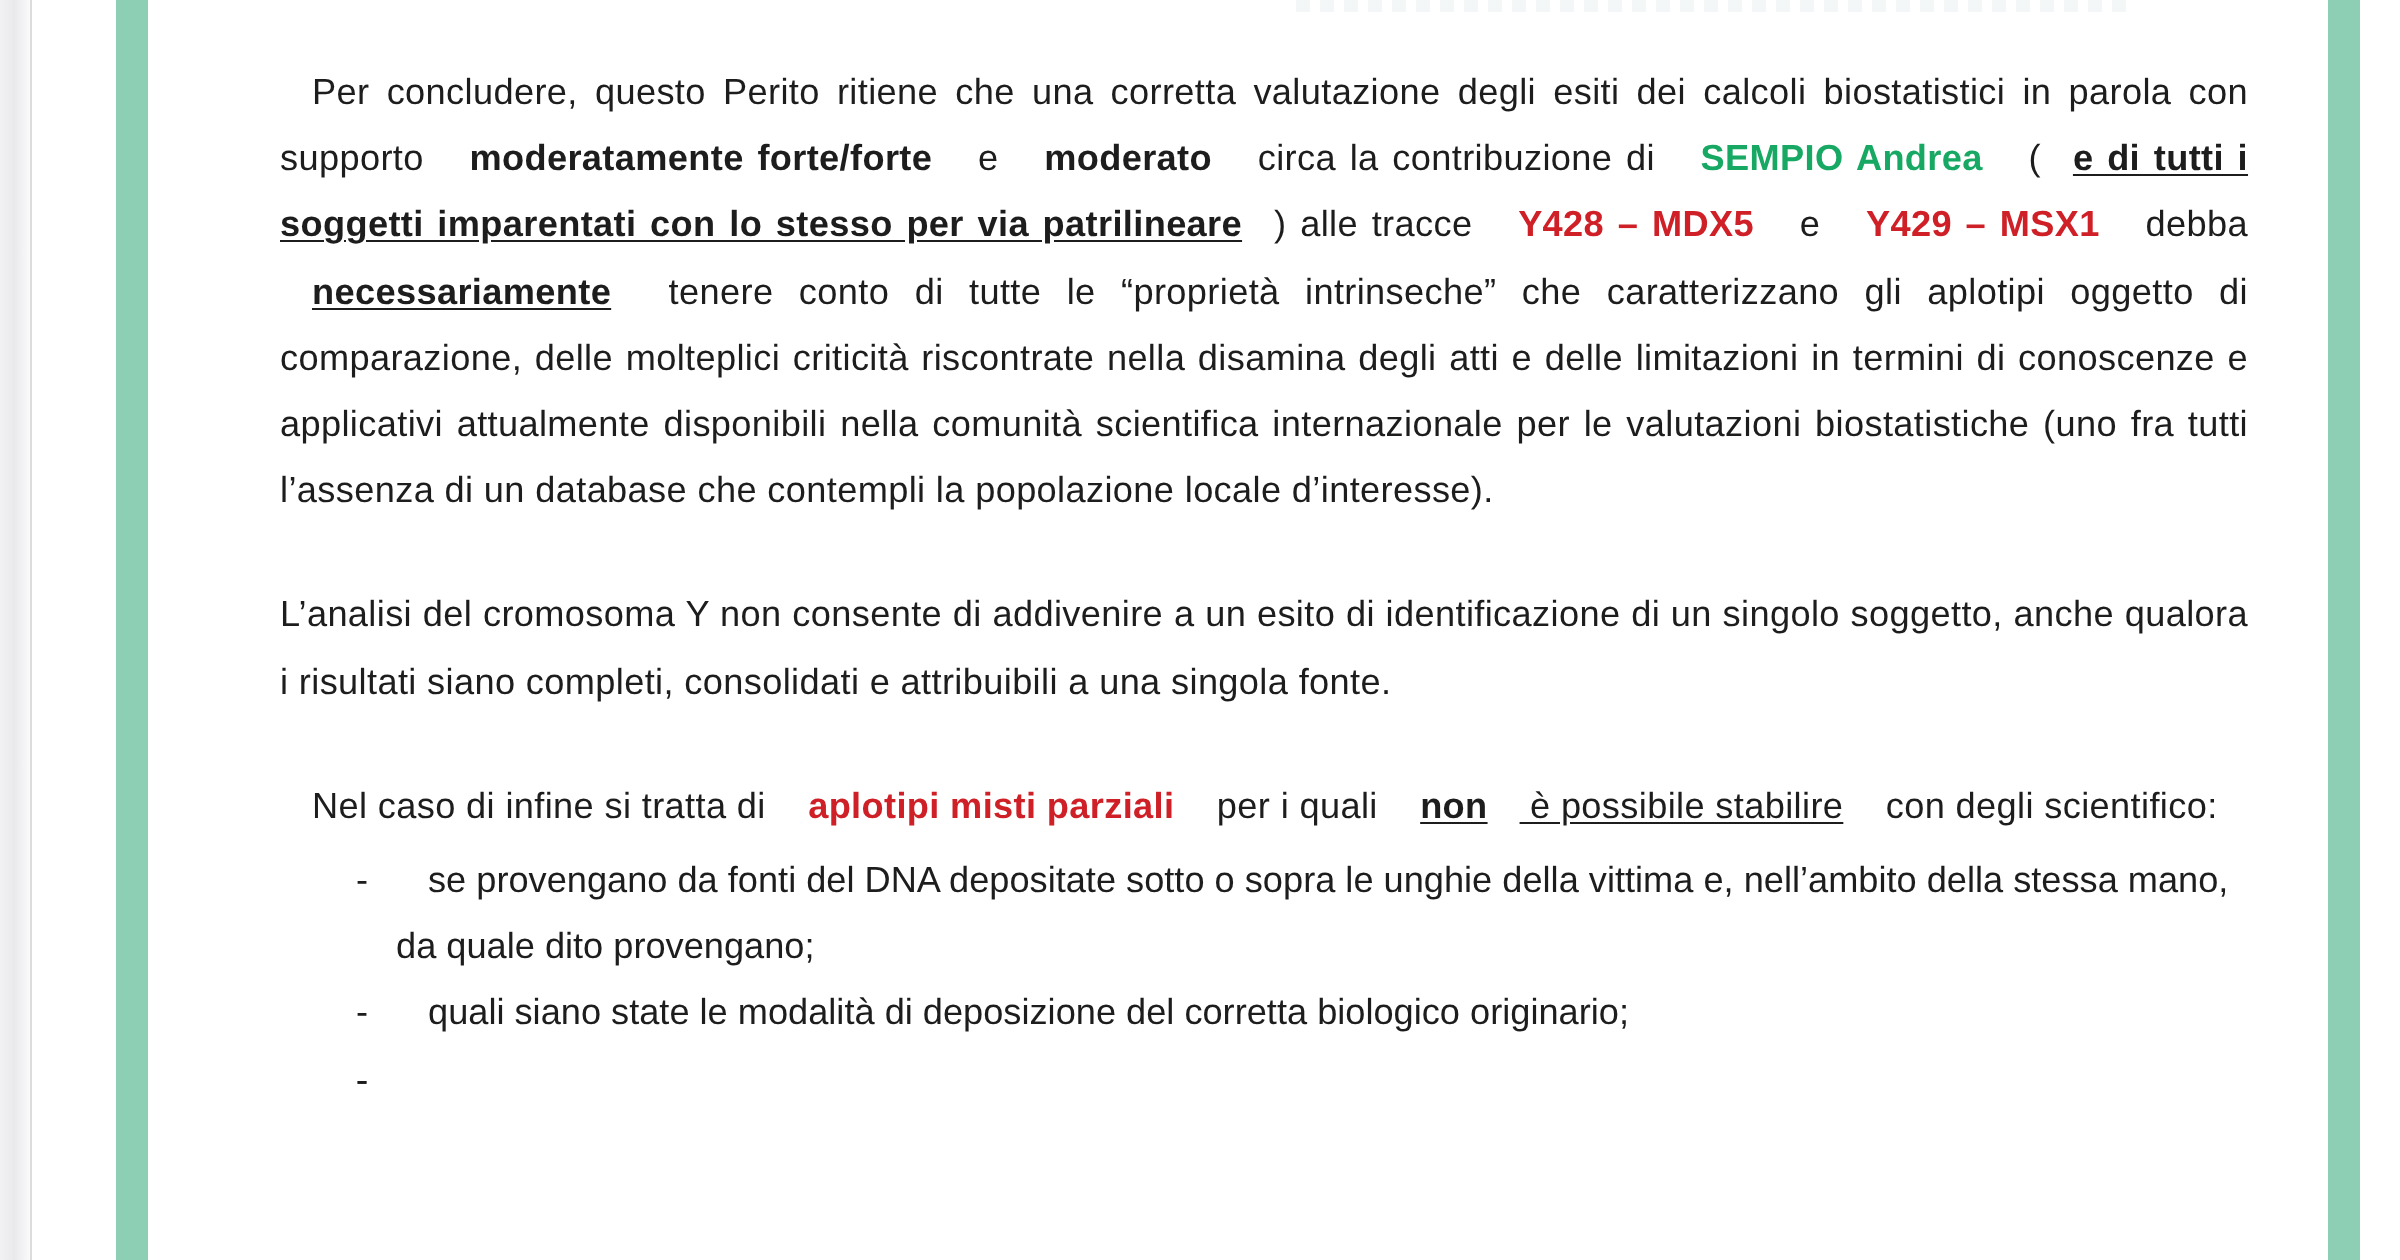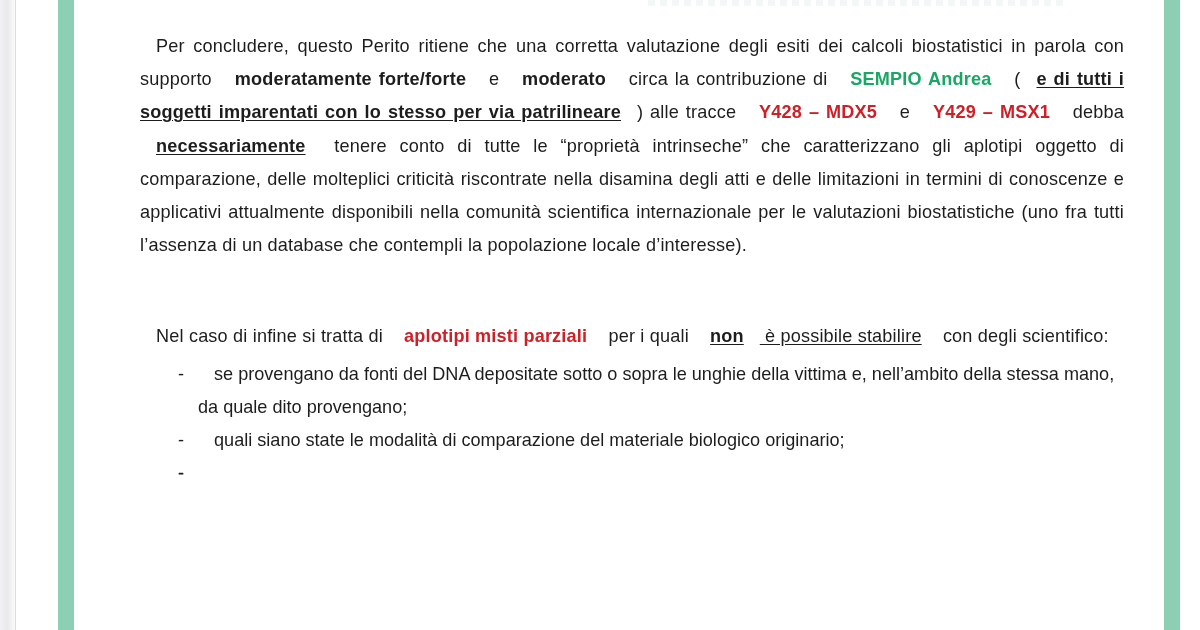--- a/index.html
+++ b/index.html
@@ -118,27 +118,28 @@
   <div class="frame-rule left"></div>
   <div class="frame-rule right"></div>
   <div class="top-clip-remnant"></div>
 
   <div class="content">
 
     <p class="para"><span>Per concludere, questo Perito ritiene che una corretta valutazione degli esiti dei calcoli biostatistici in parola con supporto </span><b class="b">moderatamente forte/forte</b><span> e </span><b class="b">moderato</b><span> circa la contribuzione di </span><span class="green">SEMPIO Andrea</span><span> (</span><span class="bu">e di tutti i soggetti imparentati con lo stesso per via patrilineare</span><span>) alle tracce </span><span class="red">Y428 – MDX5</span><span> e </span><span class="red">Y429 – MSX1</span><span> debba </span><span class="bu">necessariamente</span><span> tenere conto di tutte le “proprietà intrinseche” che caratterizzano gli aplotipi oggetto di comparazione, delle molteplici criticità riscontrate nella disamina degli atti e delle limitazioni in termini di conoscenze e applicativi attualmente disponibili nella comunità scientifica internazionale per le valutazioni biostatistiche (uno fra tutti l’assenza di un database che contempli la popolazione locale d’interesse).</span></p>
 
     <div class="gap-lg"></div>
 
+    <p class="para">L’analisi del cromosoma Y non consente di addivenire a un esito di identificazione di un singolo soggetto, anche qualora i risultati siano completi, consolidati e attribuibili a una singola fonte.</p>
 
     <div class="gap-lg"></div>
 
     <p class="para nojust"><span>Nel caso di infine si tratta di </span><span class="red">aplotipi misti parziali</span><span> per i quali </span><span class="bu">non</span><span class="u"> è possibile stabilire</span><span> con degli scientifico:</span></p>
 
     <ul class="dashlist">
       <li><span class="dash">-</span><span>se provengano da fonti del DNA depositate sotto o sopra le unghie della vittima e, nell’ambito della stessa mano, da quale dito provengano;</span></li>
-      <li><span class="dash">-</span><span>quali siano state le modalità di comparazione del materiale biologico originario;</span></li>
+      <li><span class="dash">-</span><span>quali siano state le modalità di deposizione del corretta biologico originario;</span></li>
       <li><span class="dash">-</span></li>
       <li><span class="dash">-</span></li>
     </ul>
 
 
   </div>
 </div>
 
 </body></html>

